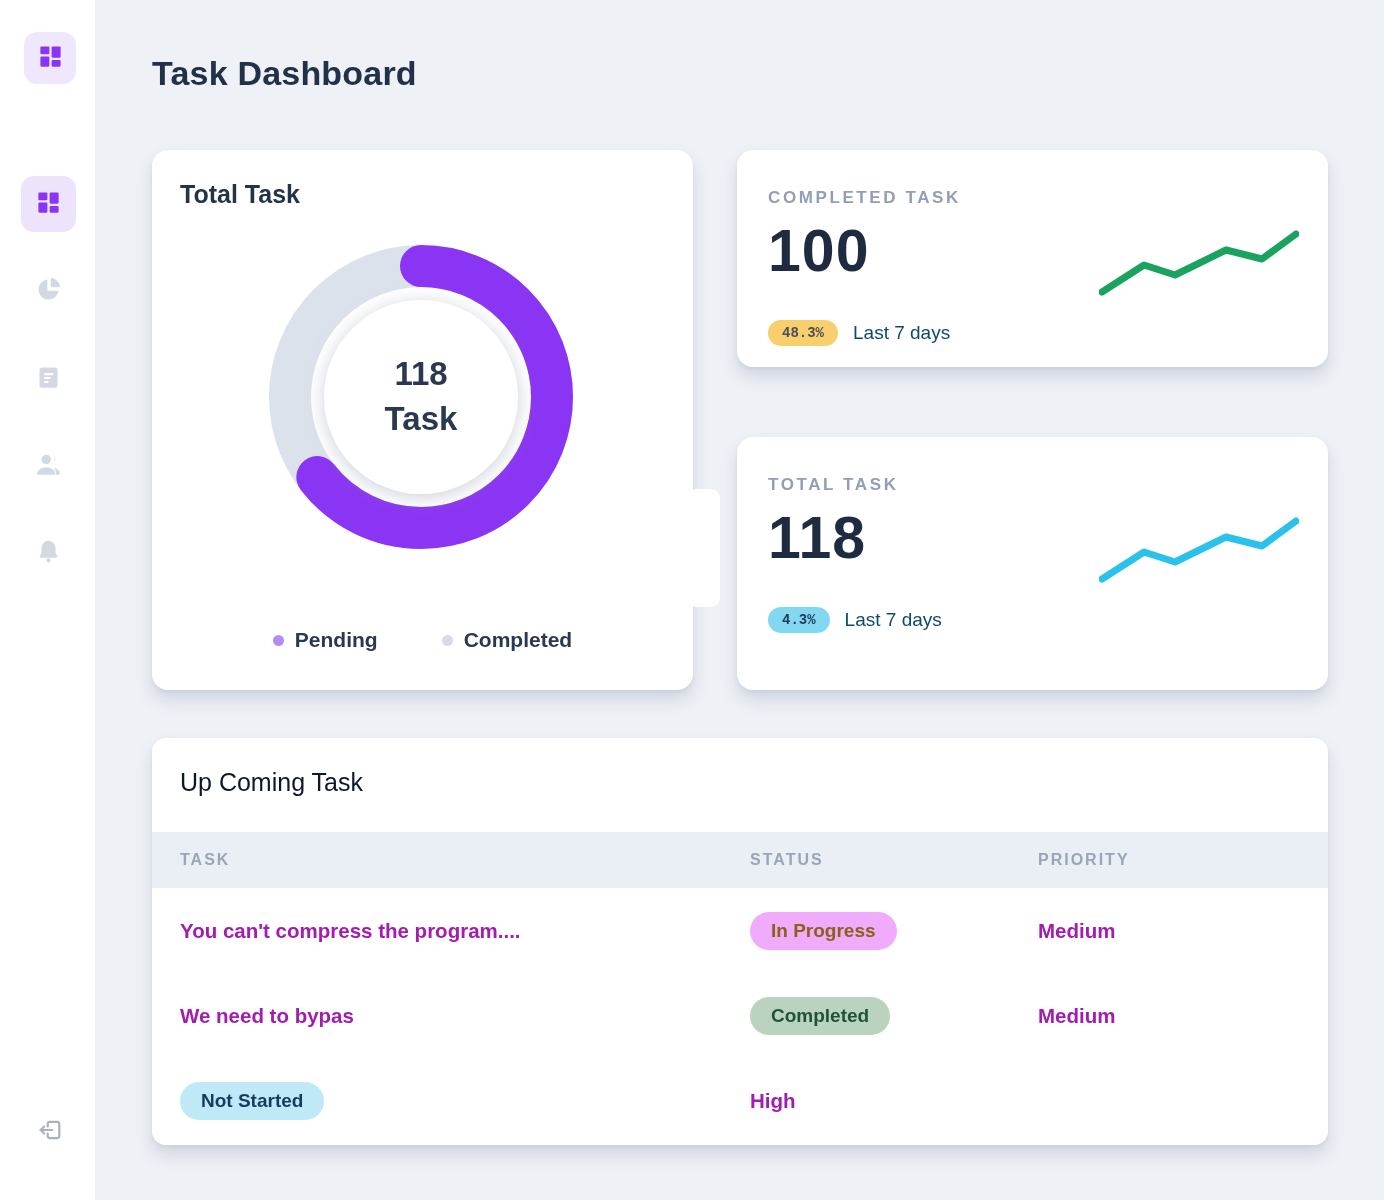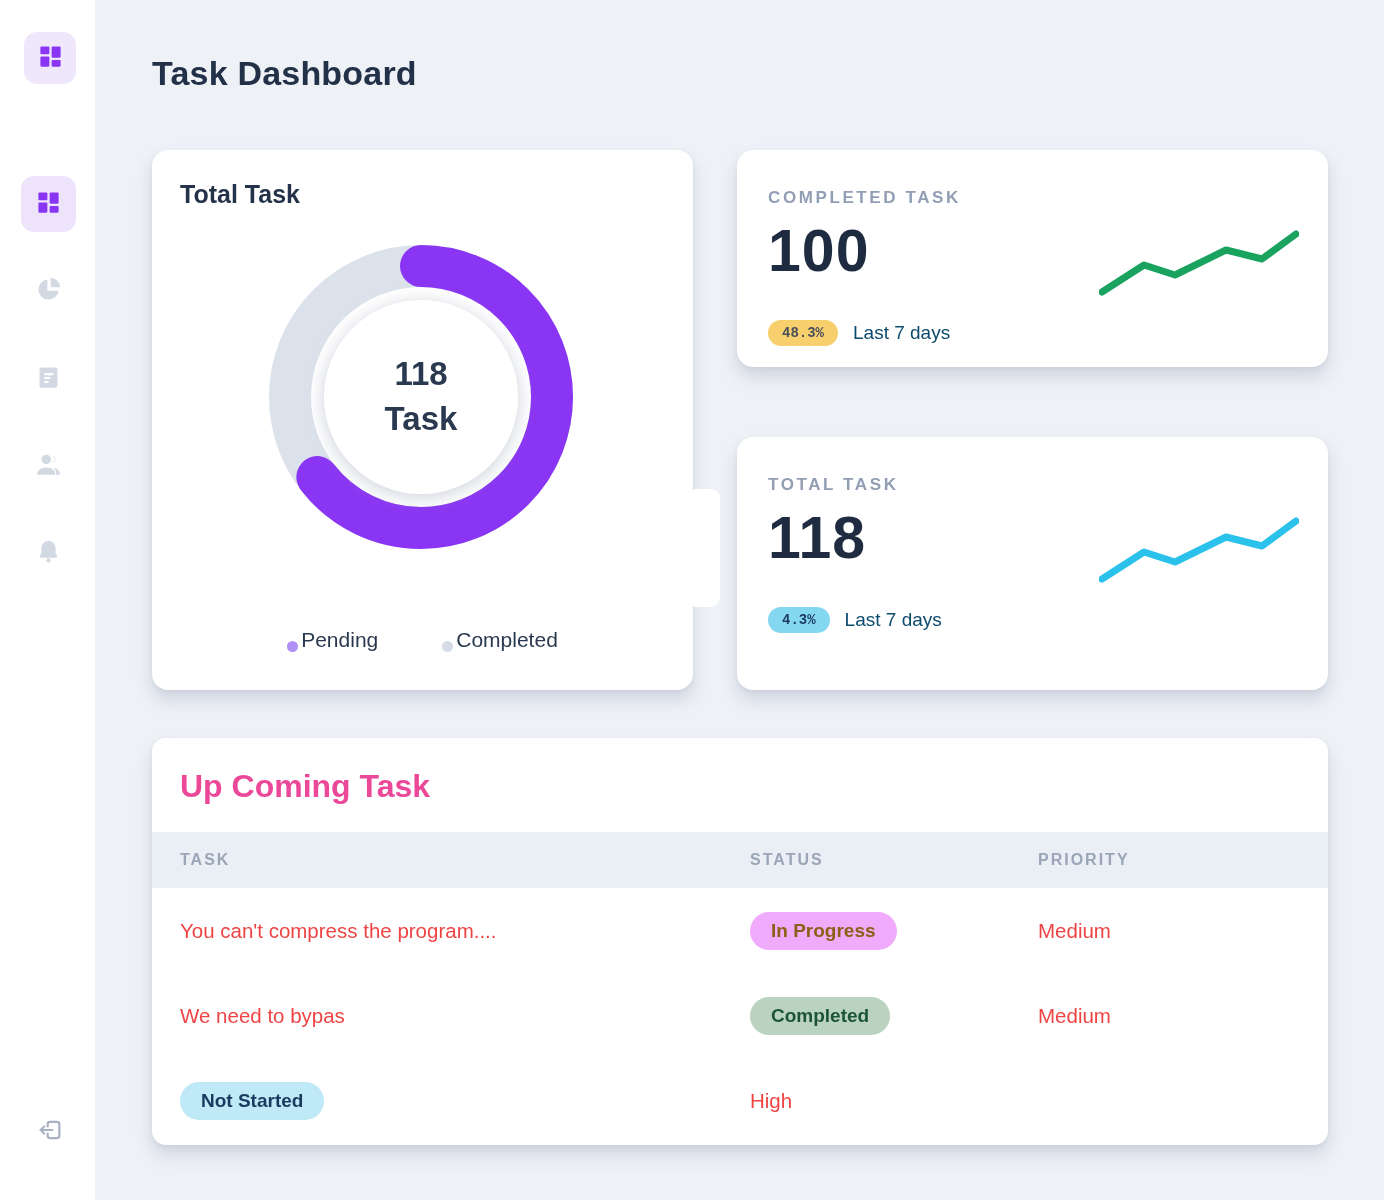--- a/index.html
+++ b/index.html
@@ -57,21 +57,21 @@
   .donut-wrap { position:absolute; left:116px; top:94px; width:306px; height:306px; }
   .donut-center {
     position:absolute; left:0; top:0; width:306px; height:306px;
     display:flex; flex-direction:column; align-items:center; justify-content:center;
     font-size:33px; font-weight:700; color:#2a3950; line-height:1.35;
   }
   .legend {
     position:absolute; left:0; right:0; top:478px;
     display:flex; justify-content:center; gap:64px;
   }
-  .legend-item { display:flex; align-items:flex-end; gap:3px; font-size:21px; font-weight:400; color:#2a3950; }
+  .legend-item { display:flex; align-items:center; gap:11px; font-size:21px; font-weight:700; color:#2a3950; }
   .legend-dot { width:11px; height:11px; border-radius:50%; }
 
   
   .notch {
     position:absolute; left:692px; top:489px; width:28px; height:118px;
     background:#ffffff; border-radius:4px 9px 9px 4px;
   }
 
   
   .stat-card-1 { left:737px; top:150px; width:591px; height:217px; }
@@ -93,35 +93,35 @@
     font-size:14px; font-weight:700;font-family:Liberation Mono, monospace;
   }
   .stat-period { font-size:19px; color:#0c4a6e; }
   .sparkline { position:absolute; left:362px; top:80px; width:200px; height:70px; }
   .sparkline polyline { fill:none; stroke-width:7; stroke-linecap:round; stroke-linejoin:round; }
 
   
   .table-card { left:152px; top:738px; width:1176px; height:407px; border-radius:14px; overflow:hidden; }
   .table-title {
     position:absolute; left:28px; top:30px;
-    font-size:32px; font-weight:700; color:#ec4899;
+    font-size:25px; font-weight:400; color:#0f172a;
   }
   .thead {
     position:absolute; left:0; top:94px; width:1176px; height:56px;
     background:#eaeef5;
     display:grid; grid-template-columns:570px 288px 1fr;
     align-items:center; padding-left:28px;
     font-size:16px; font-weight:700; letter-spacing:2px; color:#9aa5b8;
   }
   .tbody { position:absolute; left:0; top:150px; width:1176px; }
   .trow {
     display:grid; grid-template-columns:570px 288px 1fr;
     align-items:center; padding-left:28px; height:85px; cursor:pointer;
   }
-  .cell-task, .cell-priority { font-size:20.5px; font-weight:400; color:#ef4444; }
+  .cell-task, .cell-priority { font-size:20.5px; font-weight:700; color:#a21caf; }
   .status-pill {
     display:inline-block; justify-self:start;
     padding:8px 21px; border-radius:22px;
     font-size:19px; font-weight:700;
   }
 </style>
 </head>
 <body>
 
 <aside class="sidebar">

